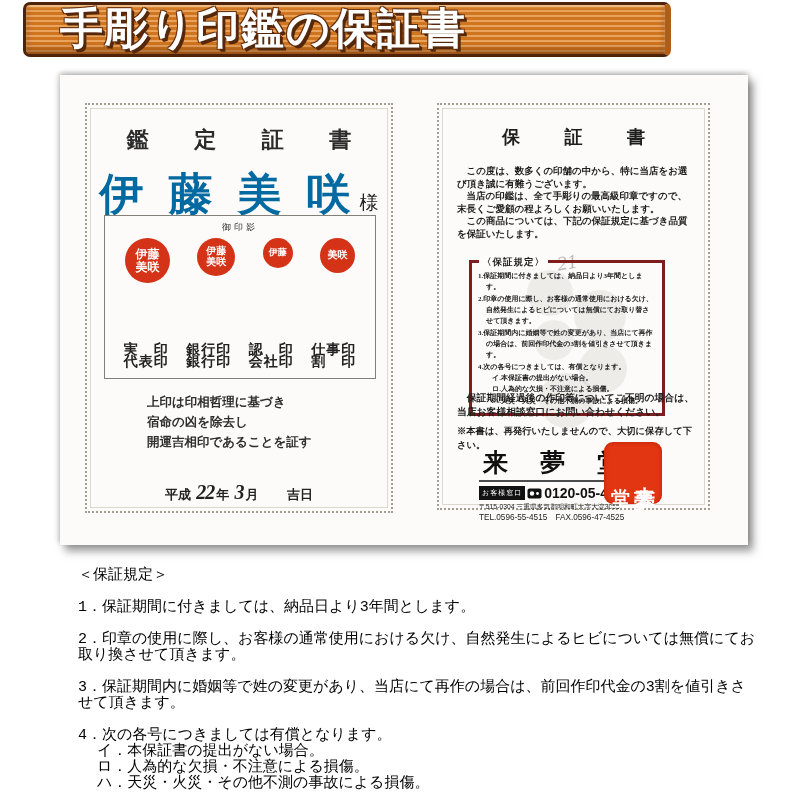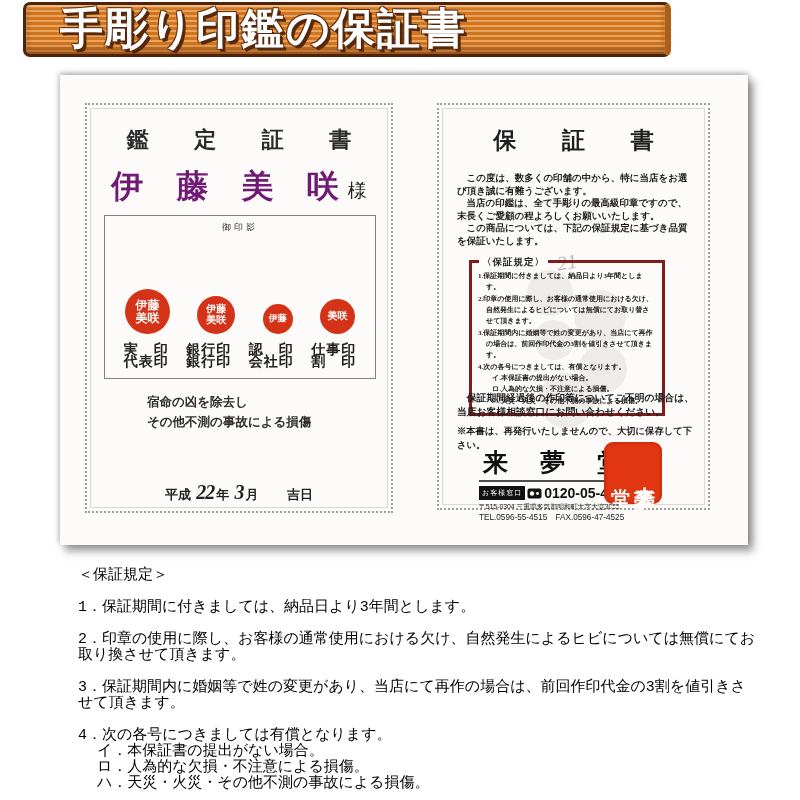--- a/index.html
+++ b/index.html
@@ -31,41 +31,41 @@
     position:absolute; border:2px dotted #a49d90; background:transparent;
     outline:1px solid #ddd8cf; outline-offset:-6px;
   }
   .cert-left  { left:25px;  top:28px; width:308px; height:410px; }
   .cert-right { left:377px; top:28px; width:273px; height:407px; }
 
   
   .lc-title { margin-top:20px; text-align:center; font-size:22px; font-weight:600;
               letter-spacing:20px; padding-left:20px; color:#2b2b2b; }
   .lc-name-row { text-align:center; margin-top:10px; white-space:nowrap; }
-  .lc-name { font-size:32px; font-weight:600; letter-spacing:7px; color:#701a75;font-family:Liberation Mono, monospace; }
+  .lc-name { font-size:44px; font-weight:600; letter-spacing:7px; color:#0369a1; }
   .lc-name-suffix { font-size:19px; color:#222; margin-left:2px; }
   .seal-box { position:absolute; left:17px; right:15px; top:110px; height:164px; border:1px solid #83807a; }
   .seal-box-label { text-align:center; font-size:9px; letter-spacing:3px; color:#333; margin-top:5px; }
-  .seals-row { display:flex; justify-content:space-between; align-items:flex-end; height:96px; padding:0 20px; margin-top:4px; }
+  .seals-row { display:flex; justify-content:space-between; align-items:flex-start; height:96px; padding:0 20px; margin-top:4px; }
   .hanko { border-radius:50%; background:#d43318; color:#fff; display:flex; align-items:center; justify-content:center;
            text-align:center; white-space:pre-line; font-weight:bold; line-height:1.08; letter-spacing:0; }
   .hanko.s1 { width:45px; height:45px; font-size:12px; }
   .hanko.s2 { width:38px; height:38px; font-size:10px; }
   .hanko.s3 { width:30px; height:30px; font-size:9px; }
   .hanko.s4 { width:35px; height:35px; font-size:10px; }
   .seal-labels { display:flex; justify-content:space-between; padding:0 10px; margin-top:10px; }
   .seal-label { width:25%; text-align:center; font-size:14px; line-height:12px; letter-spacing:1px; color:#222; font-weight:600; }
   .lc-statement { position:absolute; top:287px; left:60px; font-size:12.5px; line-height:20px;
                   color:#2e2e2e; font-weight:600; }
   .lc-date { position:absolute; top:376px; left:0; width:100%; text-align:center; font-size:13px; color:#222; font-weight:600; }
   .lc-date .hand { font-size:20px; font-weight:700; font-style:italic; letter-spacing:-1px; margin:0 2px; }
   .lc-date .gap { display:inline-block; width:22px; }
 
   
-  .rc-title { margin-top:20px; text-align:center; font-size:23px; font-weight:700;
+  .rc-title { margin-top:20px; text-align:center; font-size:18px; font-weight:700;
               letter-spacing:20px; padding-left:20px; color:#1e1e1e; }
   .rc-intro { margin:16px 14px 14px 18px; font-size:9.5px; font-weight:600; line-height:1.32; color:#1d1d1d; }
   .rc-intro p { text-indent:1em; margin:0; }
   .wm-circle { position:absolute; border-radius:50%; background:rgba(165,160,150,.16); }
   .wm-mark { position:absolute; top:146px; left:118px; font-size:20px; font-style:italic;
              color:rgba(125,122,115,.5); transform:rotate(-10deg); }
   .kitei-box { position:absolute; top:155px; left:30px; width:196px; border:3px solid #7f1d1d; padding:8px 6px 6px; }
   .kitei-label { position:absolute; top:-7px; left:7px; background:#fdfcfa; padding:0 3px;
                  font-size:9.5px; font-weight:700; color:#222; letter-spacing:1px; }
   .kitei-box p { font-size:7px; line-height:1.62; font-weight:700; color:#222;
@@ -139,22 +139,23 @@
             <div>認　印</div>
             <div>会社印</div>
           </div>
           <div class="seal-label">
             <div>仕事印</div>
             <div>割　印</div>
           </div>
         </div>
       </div>
       <div class="lc-statement">
+        <div>上印は印相哲理に基づき</div>
         <div>宿命の凶を除去し</div>
-        <div>その他不測の事故による損傷</div>
+        <div>開運吉相印であることを証す</div>
       </div>
       <div class="lc-date">
         <span>平成</span>
         <span class="hand">22</span><span>年</span>
         <span class="hand">3</span><span>月</span>
         <span class="gap"></span>
         <span>吉日</span>
       </div>
     </div>
 

